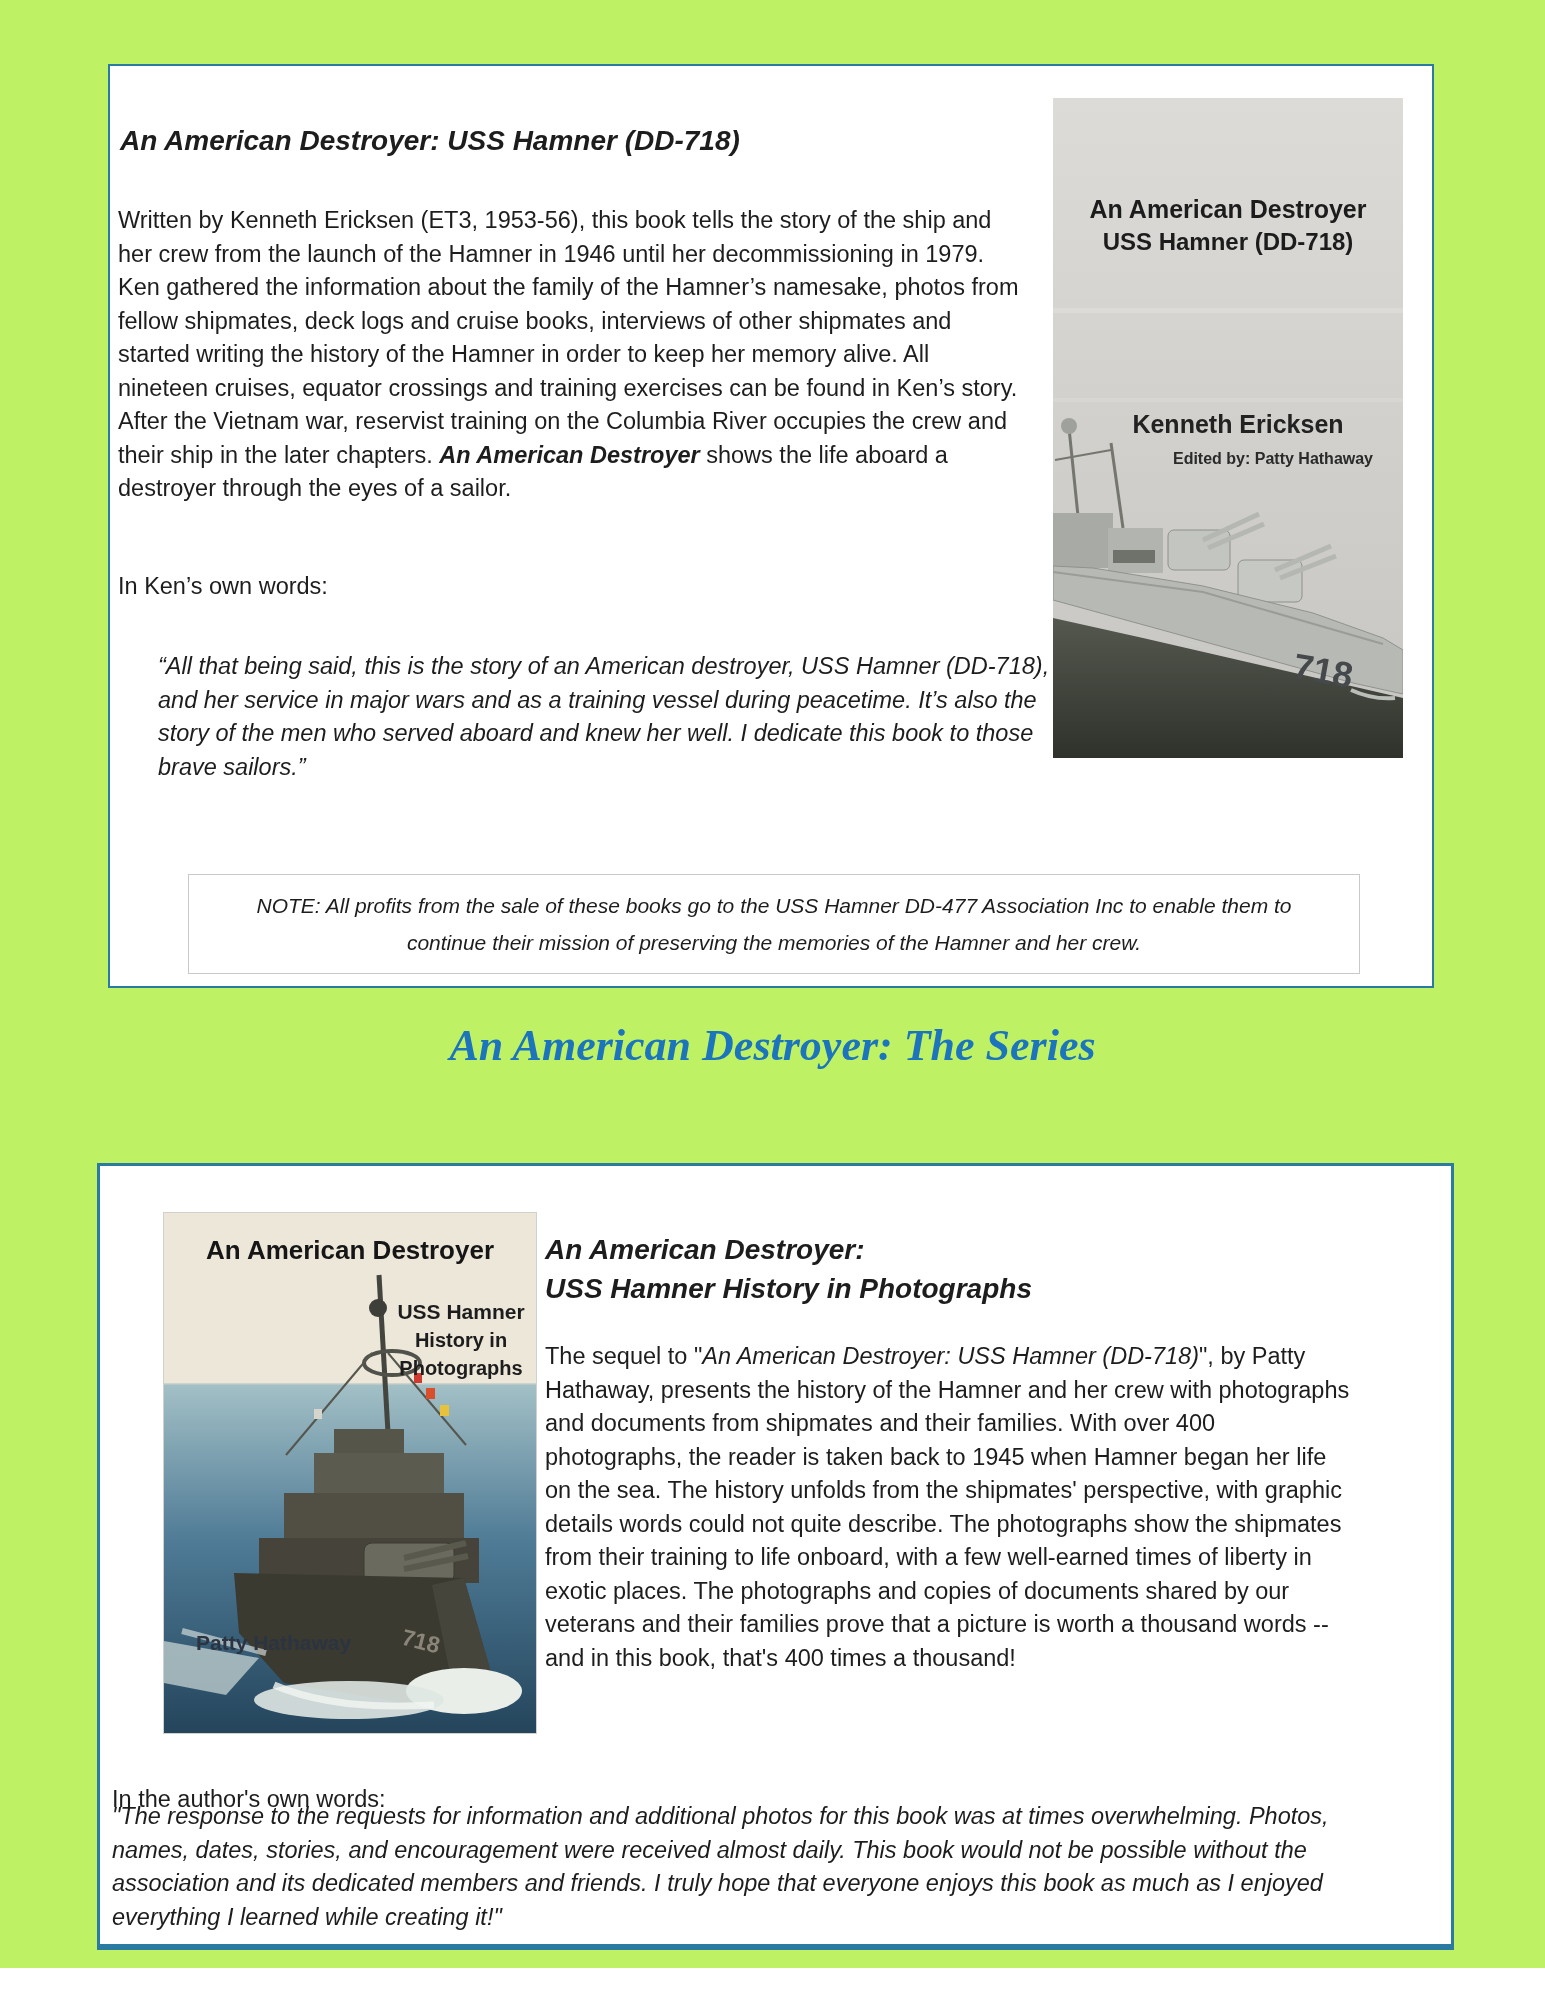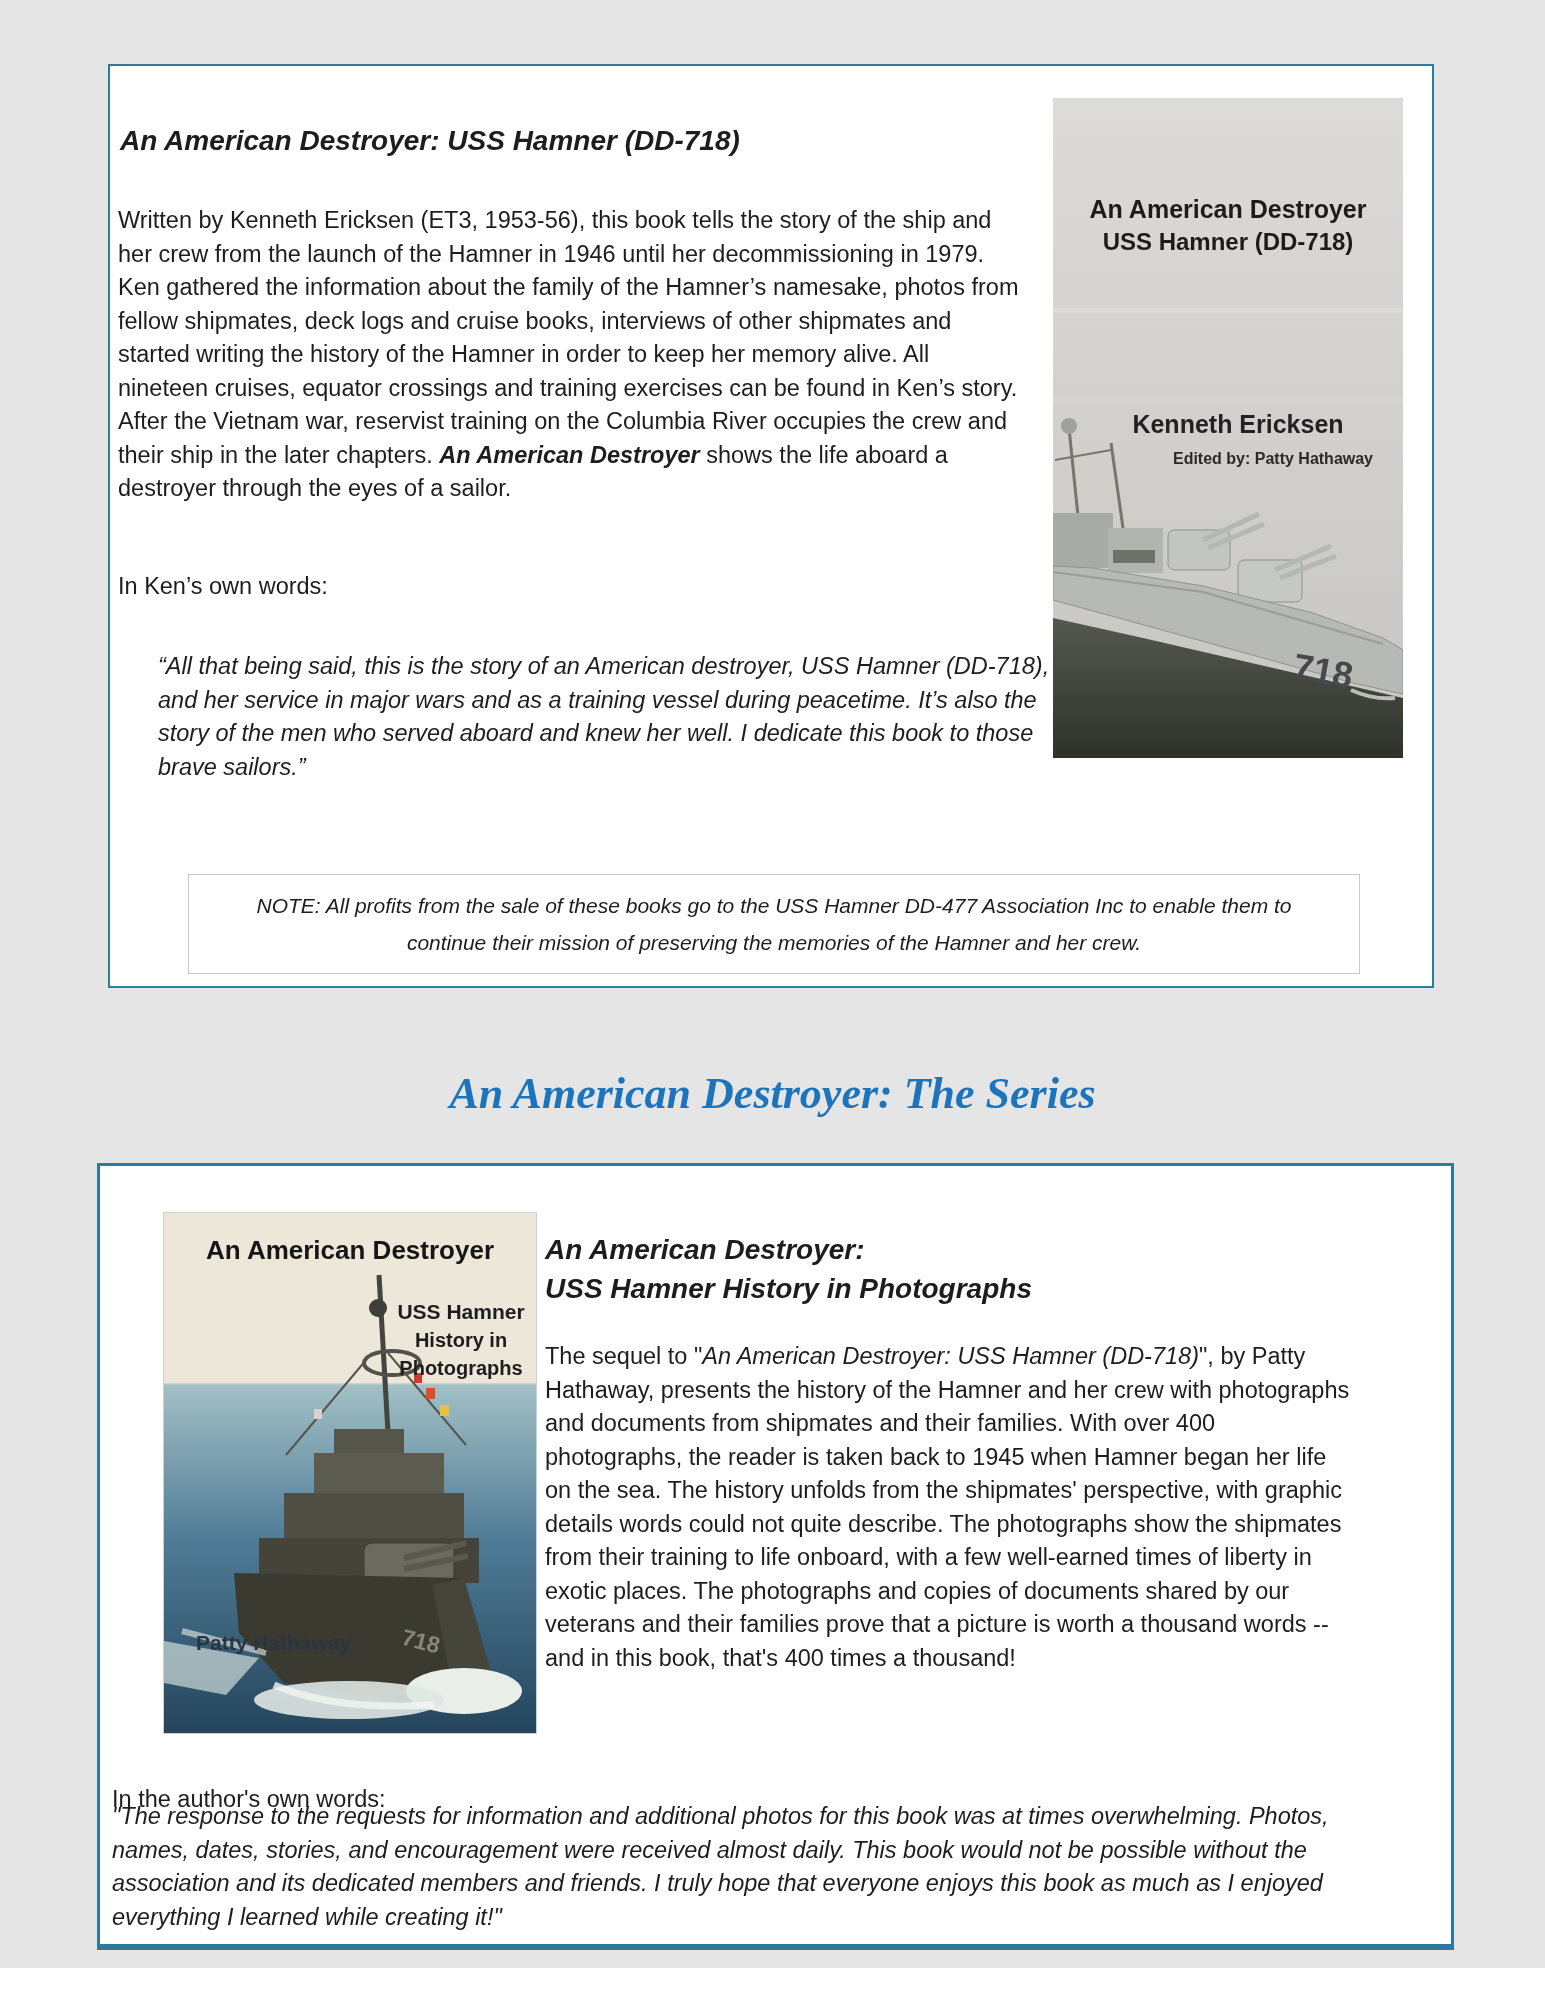--- a/index.html
+++ b/index.html
@@ -1,36 +1,36 @@
 <!DOCTYPE html>
 <html><head>
 <meta charset="utf-8">
 <style>
   html,body{margin:0;padding:0;background:#ffffff;}
-  #page{position:relative;width:1545px;height:1968px;background:#e5e5e5;overflow:hidden;
+  #page{position:relative;width:1545px;height:1968px;background:#bef264;overflow:hidden;
         font-family:"Liberation Sans",sans-serif;color:#1d1d1d;}
   .abs{position:absolute;}
   .panel{border:2px solid #2b7aa1;background:#ffffff;}
   #box1{left:108px;top:64px;width:1322px;height:920px;}
   #box2{left:97px;top:1163px;width:1351px;height:778px;border-width:3px 3px 6px 3px;}
   .h-title{font-weight:bold;font-style:italic;font-size:28px;line-height:38px;}
   .para{font-size:23.5px;line-height:33.5px;}
   .bi{font-weight:bold;font-style:italic;}
   .it{font-style:italic;}
   #title1{left:120px;top:122px;}
   #para1{left:118px;top:204px;width:905px;}
   #kenwords{left:118px;top:570px;}
   #quote1{left:118px;top:650px;width:905px;font-style:italic;margin-left:40px;}
   #notebox{left:188px;top:874px;width:1170px;height:98px;border:1px solid #c9c9c9;
            display:flex;align-items:center;justify-content:center;}
   #notebox .note-text{font-style:italic;font-size:21px;line-height:37px;text-align:center;
            max-width:1080px;margin:0 auto;}
   #series{left:0;top:1020px;width:1545px;text-align:center;
           font-family:"Liberation Serif",serif;font-weight:bold;font-style:italic;
-          font-size:44px;color:#1b74bc;margin-top:48px;}
+          font-size:44px;color:#1b74bc;}
   #cover1{left:1053px;top:98px;width:350px;height:660px;}
   #cover2{left:163px;top:1212px;width:372px;height:520px;border:1px solid #d0d0cc;}
   #title2{left:545px;top:1230px;line-height:39px;}
   #para2{left:545px;top:1340px;width:812px;}
   #authorwords{left:112px;top:1783px;}
   #quote2{left:112px;top:1800px;width:1290px;font-style:italic;line-height:33.5px;}
   svg{display:block;}
   svg text{font-family:"Liberation Sans",sans-serif;}
 </style>
 </head>

